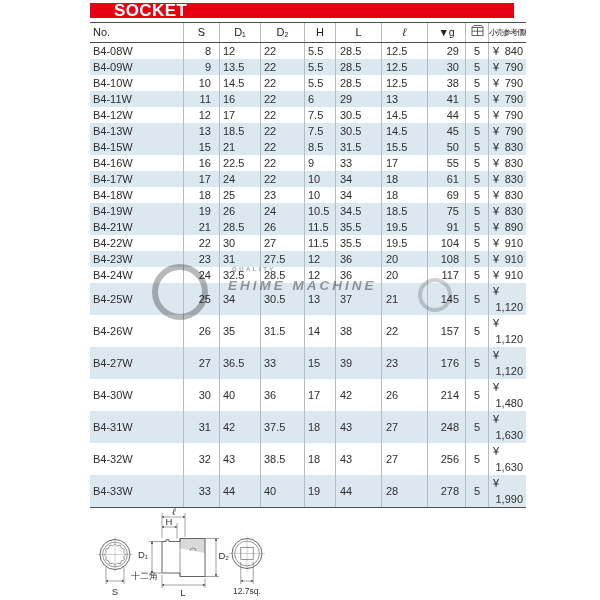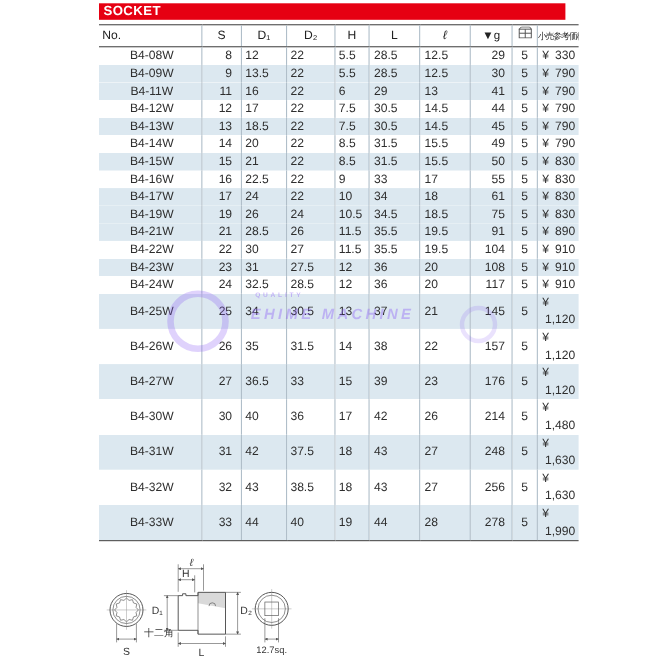--- a/index.html
+++ b/index.html
@@ -1,53 +1,53 @@
 <!DOCTYPE html>
 <html><head>
 <meta charset="utf-8">
 <style>
   html,body{margin:0;padding:0;background:#fff;}
   .page{position:relative;width:600px;height:600px;background:#ffffff;
         font-family:"Liberation Sans",sans-serif;overflow:hidden;}
 
   
   .socket-bar{position:absolute;left:90px;top:3px;width:424px;height:15px;
-              background:#e60012;color:#ffffff;font-size:12px;font-weight:bold;
-              line-height:15px;padding-left:4px;box-sizing:border-box;letter-spacing:.4px;}
+              background:#e60012;color:#ffffff;font-size:17px;font-weight:bold;
+              line-height:15px;padding-left:24px;box-sizing:border-box;letter-spacing:.4px;}
 
   
   .table-wrap{position:absolute;left:90px;top:22px;width:424px;z-index:1;}
   table{border-collapse:collapse;table-layout:fixed;width:424px;
         font-size:11px;color:#2e2e2e;}
   th,td{padding:0;height:16px;line-height:16px;overflow:hidden;white-space:nowrap;}
   thead th{height:19px;line-height:19px;border-top:1px solid #4d4d4d;
            border-bottom:1px solid #4d4d4d;font-weight:normal;color:#222;
            text-align:center;font-size:11px;background:#fff;}
   th+th,td+td{border-left:1px solid #b0bec9;}
   tbody tr.stripe td{background:#dce8f0;}
   tbody tr:last-child td{border-bottom:1px solid #4d4d4d;}
 
   th.col-no{width:90px;text-align:left;padding-left:3px;}
   th.col-s{width:35px;} th.col-d1{width:40px;} th.col-d2{width:43px;}
   th.col-h{width:30px;} th.col-l{width:45px;} th.col-l2{width:45px;font-style:italic;}
   th.col-g{width:37px;font-size:10.5px;} th.col-qty{width:22px;}
   th.col-price{width:37px;font-size:8px;letter-spacing:-1px;}
 
-  td.col-no{text-align:center;padding-left:3px;}
+  td.col-no{text-align:left;padding-left:3px;}
   td.col-s{text-align:right;padding-right:8px;}
   td.col-d1,td.col-d2,td.col-h{text-align:left;padding-left:3px;}
   td.col-l,td.col-l2{text-align:left;padding-left:4px;}
   td.col-g{text-align:right;padding-right:6px;}
   td.col-qty{text-align:center;}
   td.col-price .yen{float:left;padding-left:4px;}
   td.col-price .amt{float:right;padding-right:3px;}
 
   
   .watermark{position:absolute;left:140px;top:256px;width:330px;height:56px;
-             z-index:2;pointer-events:none;color:#8b5cf6;}
+             z-index:2;pointer-events:none;color:#000000;}
   .wm-ring{position:absolute;left:12px;top:8px;width:44px;height:44px;
            border:6px solid currentColor;border-radius:50%;opacity:.28;}
   .wm-ring2{position:absolute;left:278px;top:22px;width:26px;height:26px;
             border:4px solid currentColor;border-radius:50%;opacity:.18;}
   .wm-small{position:absolute;left:92px;top:10px;font-size:6px;letter-spacing:2.5px;
             opacity:.4;font-weight:bold;}
   .wm-big{position:absolute;left:88px;top:22px;font-size:13.5px;font-weight:bold;
           font-style:italic;letter-spacing:3px;opacity:.38;}
 
   
@@ -100,38 +100,53 @@
             <td class="col-s">8</td>
             <td class="col-d1">12</td>
             <td class="col-d2">22</td>
             <td class="col-h">5.5</td>
             <td class="col-l">28.5</td>
             <td class="col-l2">12.5</td>
             <td class="col-g">29</td>
             <td class="col-qty">5</td>
             <td class="col-price">
               <span class="yen">¥</span>
-              <span class="amt">330</span>
+              <span class="amt">840</span>
             </td>
           </tr>
           <tr class="stripe">
             <td class="col-no">B4-09W</td>
             <td class="col-s">9</td>
             <td class="col-d1">13.5</td>
             <td class="col-d2">22</td>
             <td class="col-h">5.5</td>
             <td class="col-l">28.5</td>
             <td class="col-l2">12.5</td>
             <td class="col-g">30</td>
             <td class="col-qty">5</td>
             <td class="col-price">
               <span class="yen">¥</span>
               <span class="amt">790</span>
             </td>
           </tr>
+          <tr>
+            <td class="col-no">B4-10W</td>
+            <td class="col-s">10</td>
+            <td class="col-d1">14.5</td>
+            <td class="col-d2">22</td>
+            <td class="col-h">5.5</td>
+            <td class="col-l">28.5</td>
+            <td class="col-l2">12.5</td>
+            <td class="col-g">38</td>
+            <td class="col-qty">5</td>
+            <td class="col-price">
+              <span class="yen">¥</span>
+              <span class="amt">790</span>
+            </td>
+          </tr>
           <tr class="stripe">
             <td class="col-no">B4-11W</td>
             <td class="col-s">11</td>
             <td class="col-d1">16</td>
             <td class="col-d2">22</td>
             <td class="col-h">6</td>
             <td class="col-l">29</td>
             <td class="col-l2">13</td>
             <td class="col-g">41</td>
             <td class="col-qty">5</td>
@@ -163,35 +178,20 @@
             <td class="col-h">7.5</td>
             <td class="col-l">30.5</td>
             <td class="col-l2">14.5</td>
             <td class="col-g">45</td>
             <td class="col-qty">5</td>
             <td class="col-price">
               <span class="yen">¥</span>
               <span class="amt">790</span>
             </td>
           </tr>
-          <tr>
-            <td class="col-no">B4-14W</td>
-            <td class="col-s">14</td>
-            <td class="col-d1">20</td>
-            <td class="col-d2">22</td>
-            <td class="col-h">8.5</td>
-            <td class="col-l">31.5</td>
-            <td class="col-l2">15.5</td>
-            <td class="col-g">49</td>
-            <td class="col-qty">5</td>
-            <td class="col-price">
-              <span class="yen">¥</span>
-              <span class="amt">790</span>
-            </td>
-          </tr>
           <tr class="stripe">
             <td class="col-no">B4-15W</td>
             <td class="col-s">15</td>
             <td class="col-d1">21</td>
             <td class="col-d2">22</td>
             <td class="col-h">8.5</td>
             <td class="col-l">31.5</td>
             <td class="col-l2">15.5</td>
             <td class="col-g">50</td>
             <td class="col-qty">5</td>
@@ -217,20 +217,35 @@
           </tr>
           <tr class="stripe">
             <td class="col-no">B4-17W</td>
             <td class="col-s">17</td>
             <td class="col-d1">24</td>
             <td class="col-d2">22</td>
             <td class="col-h">10</td>
             <td class="col-l">34</td>
             <td class="col-l2">18</td>
             <td class="col-g">61</td>
+            <td class="col-qty">5</td>
+            <td class="col-price">
+              <span class="yen">¥</span>
+              <span class="amt">830</span>
+            </td>
+          </tr>
+          <tr>
+            <td class="col-no">B4-18W</td>
+            <td class="col-s">18</td>
+            <td class="col-d1">25</td>
+            <td class="col-d2">23</td>
+            <td class="col-h">10</td>
+            <td class="col-l">34</td>
+            <td class="col-l2">18</td>
+            <td class="col-g">69</td>
             <td class="col-qty">5</td>
             <td class="col-price">
               <span class="yen">¥</span>
               <span class="amt">830</span>
             </td>
           </tr>
           <tr class="stripe">
             <td class="col-no">B4-19W</td>
             <td class="col-s">19</td>
             <td class="col-d1">26</td>

